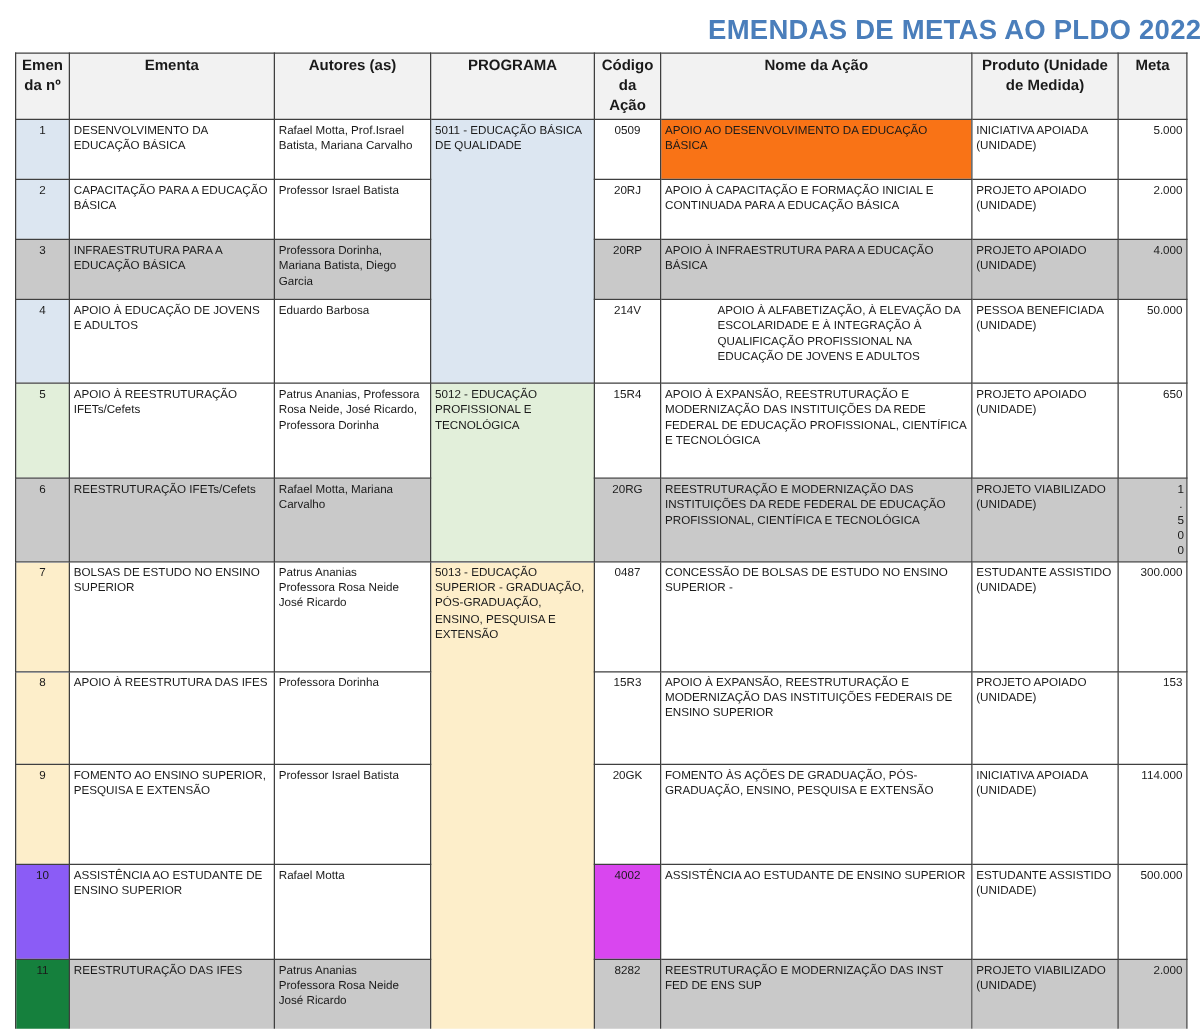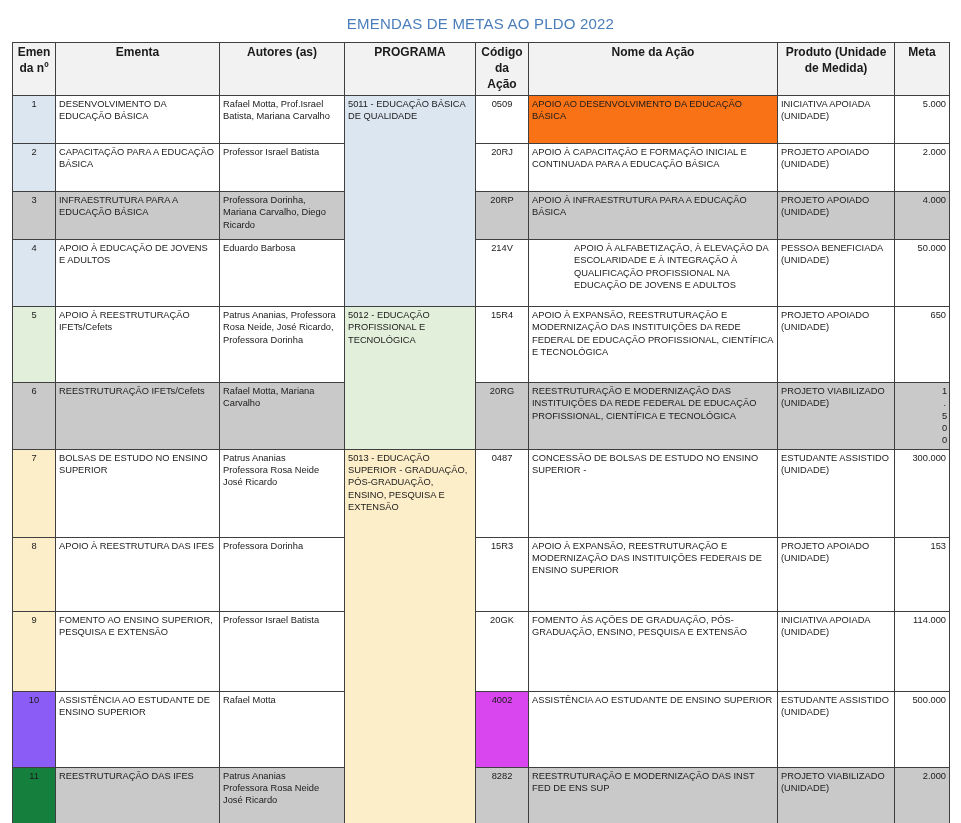--- a/index.html
+++ b/index.html
@@ -15,23 +15,23 @@
     color: #1a1a1a;
     overflow: hidden;
   }
   .page {
     position: relative;
     width: 961px;
     height: 823px;
     box-sizing: border-box;
   }
   .doc-title {
-    text-align: center;
-    font-size: 15px;
-    font-weight: 400;
+    text-align: right;
+    font-size: 22px;
+    font-weight: 700;
     color: #4a7ebb;
     letter-spacing: 0.2px;
     padding-top: 12px;
     padding-bottom: 0;
     margin: 0;
     height: 30px;
     line-height: 24px;
   }
   .table-wrap {
     padding: 0 12px 0 12px;
@@ -136,21 +136,21 @@
             <td style="background: rgb(255, 255, 255); margin-left: 27px;">CAPACITAÇÃO PARA A EDUCAÇÃO BÁSICA</td>
             <td style="background: rgb(255, 255, 255); white-space: pre-line;">Professor Israel Batista</td>
             <td class="codigo" style="background: rgb(255, 255, 255);">20RJ</td>
             <td class="vbottom" style="background: rgb(255, 255, 255);">APOIO À CAPACITAÇÃO E FORMAÇÃO INICIAL E CONTINUADA PARA A EDUCAÇÃO BÁSICA</td>
             <td class="vbottom" style="background: rgb(255, 255, 255);">PROJETO APOIADO (UNIDADE)</td>
             <td class="meta" style="background: rgb(255, 255, 255);">2.000</td>
           </tr>
           <tr style="height: 48px;">
             <td class="num" style="background: rgb(201, 201, 201);">3</td>
             <td style="background: rgb(201, 201, 201);">INFRAESTRUTURA PARA A EDUCAÇÃO BÁSICA</td>
-            <td style="background: rgb(201, 201, 201); white-space: pre-line;">Professora Dorinha, Mariana Carvalho, Diego Ricardo</td>
+            <td style="background: rgb(201, 201, 201); white-space: pre-line;">Professora Dorinha, Mariana Batista, Diego Garcia</td>
             <td class="codigo" style="background: rgb(201, 201, 201);">20RP</td>
             <td class="vbottom" style="background: rgb(201, 201, 201);">APOIO À INFRAESTRUTURA PARA A EDUCAÇÃO BÁSICA</td>
             <td class="vbottom" style="background: rgb(201, 201, 201);">PROJETO APOIADO (UNIDADE)</td>
             <td class="meta" style="background: rgb(201, 201, 201);">4.000</td>
           </tr>
           <tr style="height: 67px;">
             <td class="num" style="background: rgb(220, 230, 241);">4</td>
             <td style="background: rgb(255, 255, 255);">APOIO À EDUCAÇÃO DE JOVENS E ADULTOS</td>
             <td style="background: rgb(255, 255, 255); white-space: pre-line;">Eduardo Barbosa</td>
             <td class="codigo" style="background: rgb(255, 255, 255);">214V</td>

